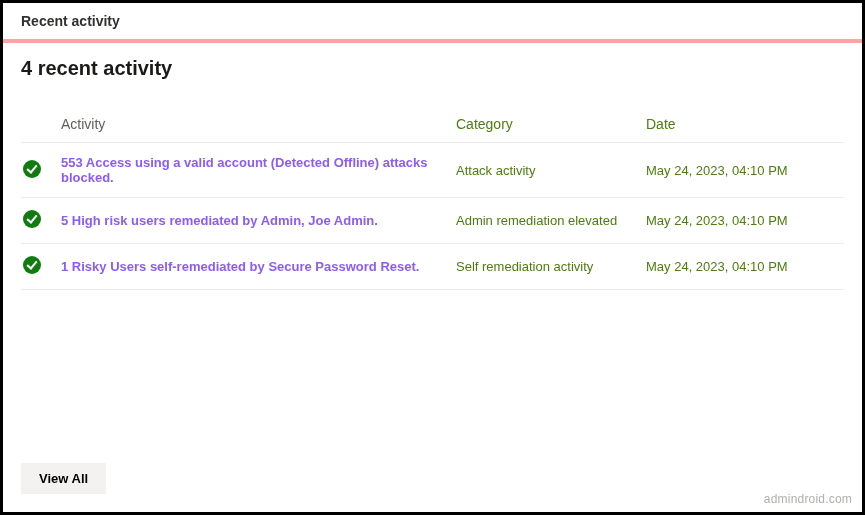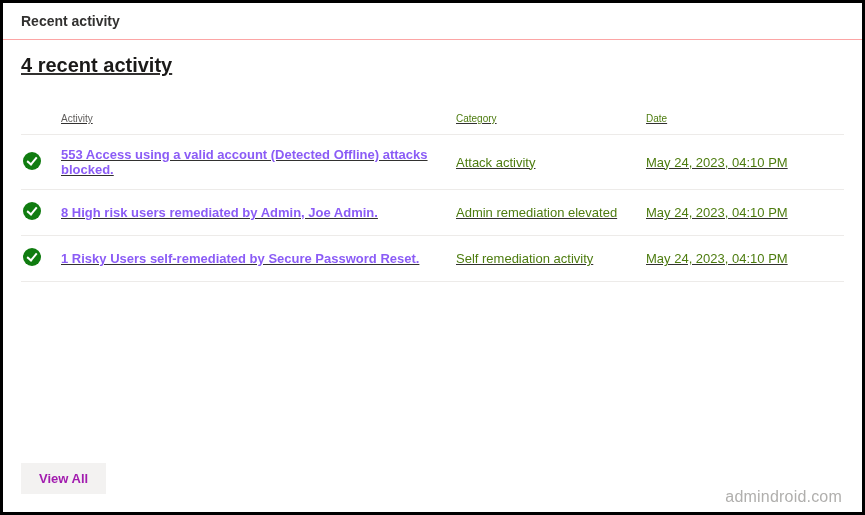--- a/index.html
+++ b/index.html
@@ -7,41 +7,41 @@
       font-family: "Segoe UI", -apple-system, Arial, sans-serif;
       background: #fff;
       width: 865px;
       height: 515px;
       border: 3px solid #000;
       position: relative;
       color: #323130;
     }
     .card-header {
       padding: 10px 18px;
-      border-bottom: 1px solid #fca5a5;
+      border-bottom: 4px solid #fca5a5;
       font-size: 14px;
       font-weight: 600;
       color: #323130;
     }
-    .content { padding: 14px 18px 12px 18px; text-decoration: underline; }
+    .content { padding: 14px 18px 12px 18px; }
     .heading {
       font-size: 20px;
       font-weight: 700;
       margin-bottom: 28px;
       color: #1b1a19;
     }
     table {
       width: 100%;
       border-collapse: collapse;
       table-layout: fixed;
     }
     th {
       text-align: left;
       font-weight: 400;
-      font-size: 10px;
+      font-size: 14px;
       color: #605e5c;
       padding: 8px 10px 10px 10px;
       border-bottom: 1px solid #edebe9;
     }
     td {
       font-size: 13px;
       padding: 12px 10px;
       border-bottom: 1px solid #edebe9;
       vertical-align: middle;
       color: #8b5cf6;
@@ -91,28 +91,28 @@
     .footer-bar {
       position: absolute;
       left: 18px; bottom: 18px;
     }
     .view-all-btn {
       background: #f3f2f1;
       border: none;
       padding: 8px 18px;
       font-size: 13px;
       font-weight: 600;
-      color: #a21caf;
+      color: #000000;
       cursor: pointer;
       font-family: inherit;
     }
     .watermark {
       position: absolute;
-      right: 20px; bottom: 6px;
-      font-size: 16px;
+      right: 10px; bottom: 6px;
+      font-size: 12px;
       color: #b0afad;
       letter-spacing: 0.2px;
     }
   </style>
 </head>
 <body>
 
 <div class="card-header">
   <span>Recent activity</span>
 </div>
@@ -131,21 +131,21 @@
     </thead>
     <tbody>
       <tr>
         <td class="col-icon"><span class="icon-success"></span></td>
         <td class="col-activity">553 Access using a valid account (Detected Offline) attacks blocked.</td>
         <td class="col-category">Attack activity</td>
         <td class="col-date">May 24, 2023, 04:10 PM</td>
       </tr>
       <tr>
         <td class="col-icon"><span class="icon-success"></span></td>
-        <td class="col-activity">8 High risk users remediated by Admin, Joe Admin.</td>
+        <td class="col-activity">5 High risk users remediated by Admin, Joe Admin.</td>
         <td class="col-category">Admin remediation elevated</td>
         <td class="col-date">May 24, 2023, 04:10 PM</td>
       </tr>
       <tr>
         <td class="col-icon"><span class="icon-success"></span></td>
         <td class="col-activity">1 Risky Users self-remediated by Secure Password Reset.</td>
         <td class="col-category">Self remediation activity</td>
         <td class="col-date">May 24, 2023, 04:10 PM</td>
       </tr>
     </tbody>

